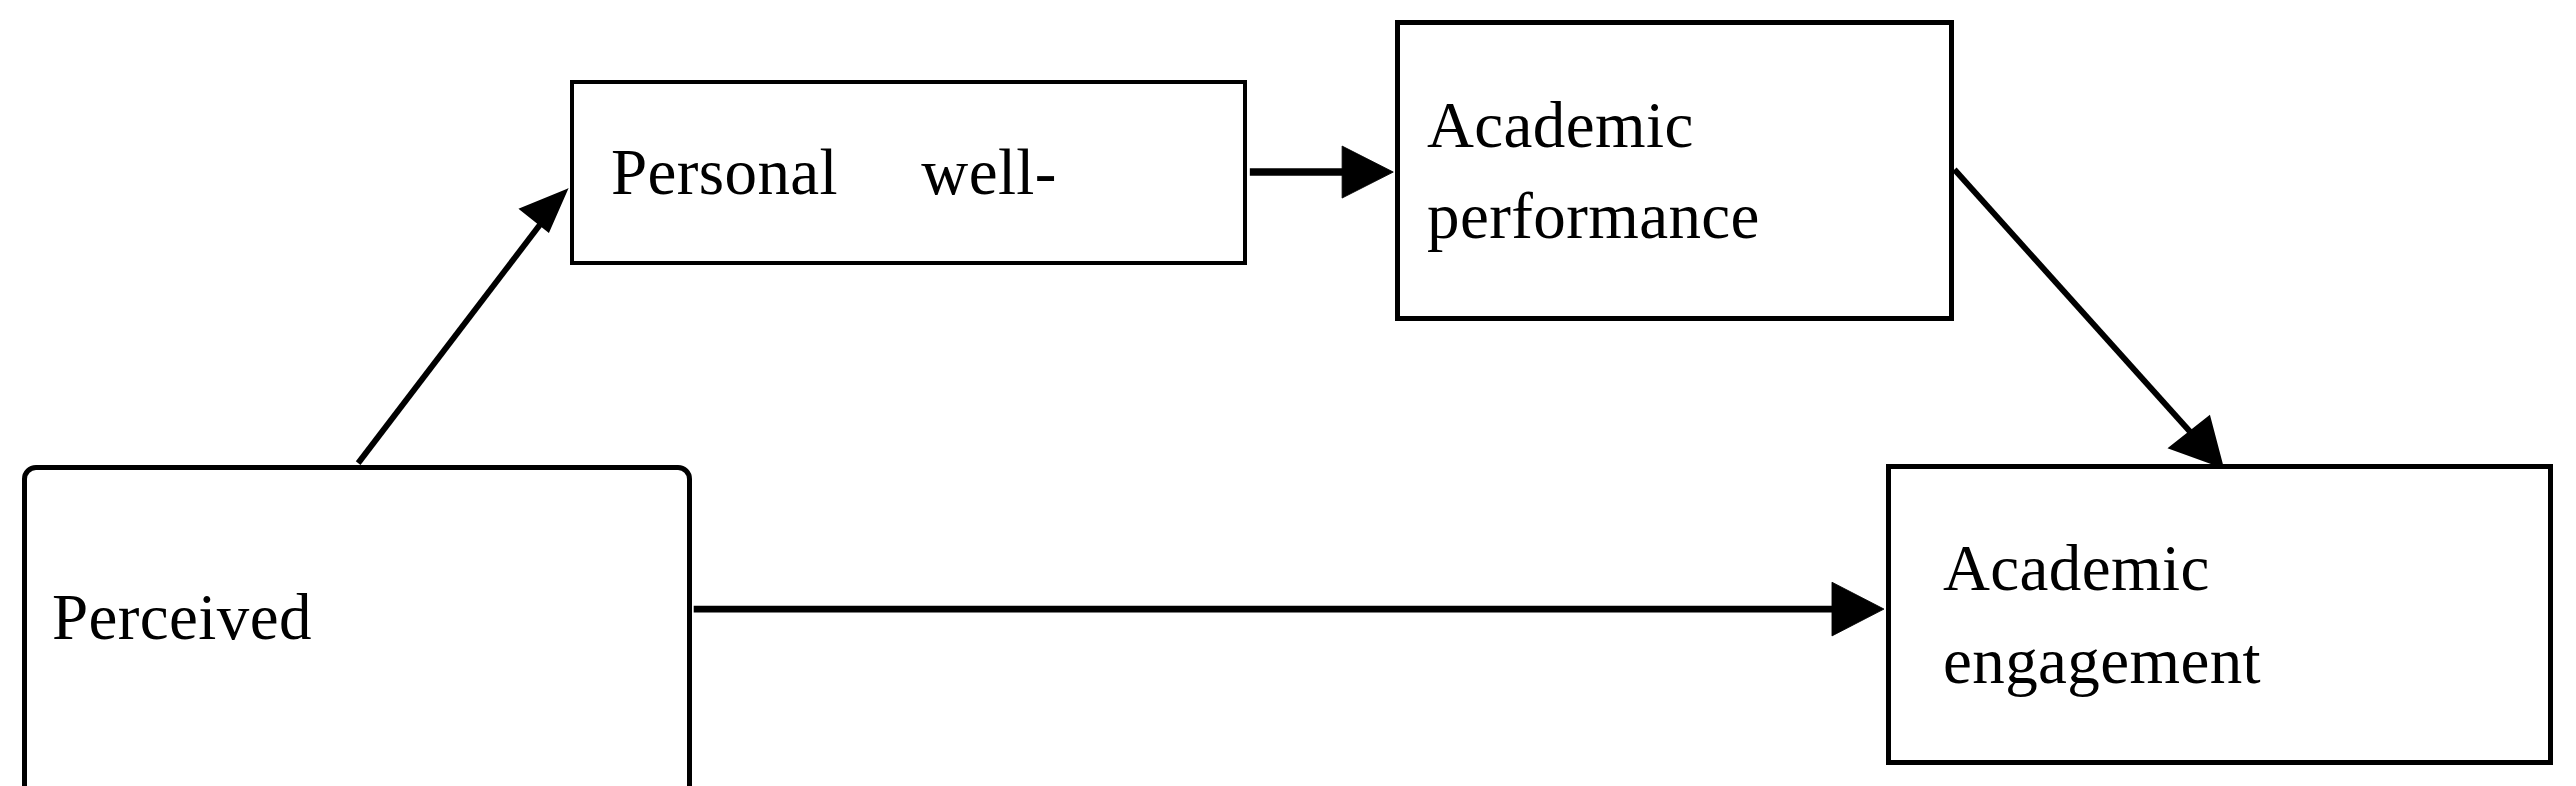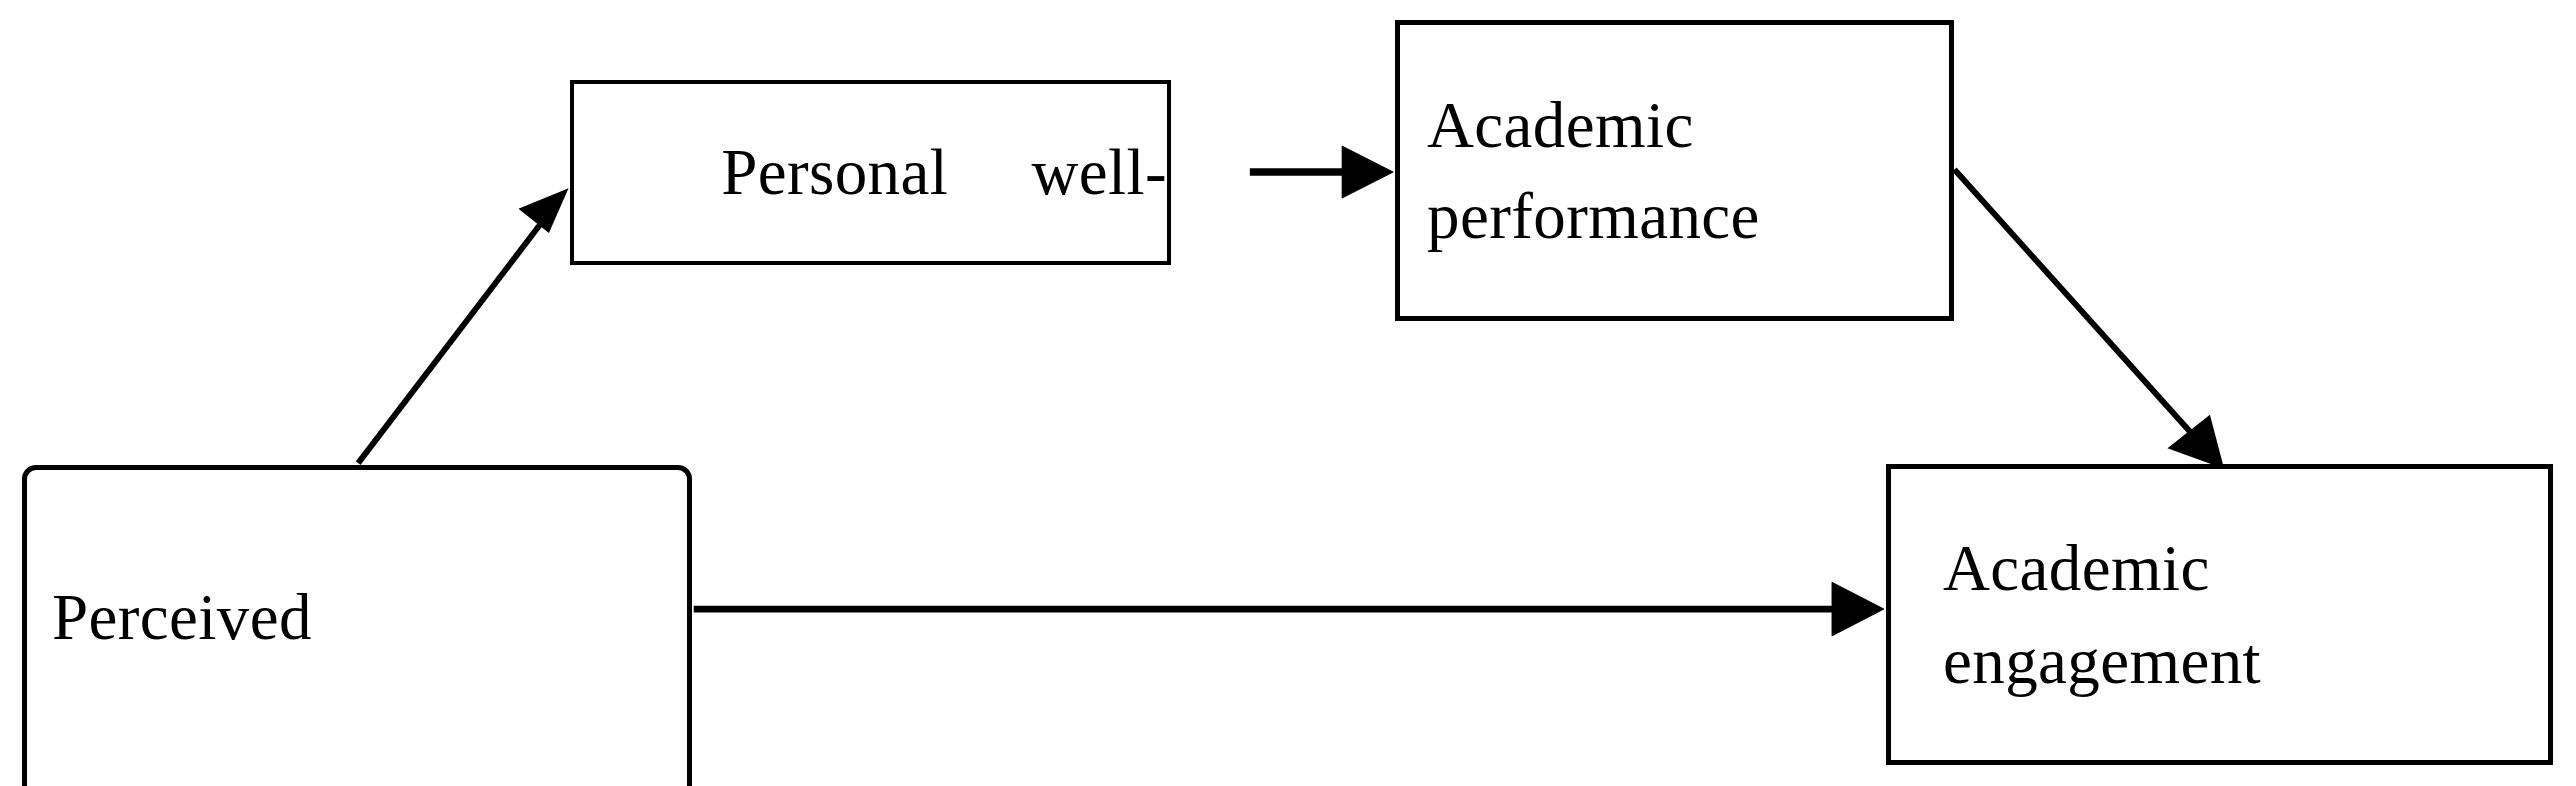--- a/index.html
+++ b/index.html
@@ -39,23 +39,22 @@
     display: block;
     color: #000000;
     font-size: 65px;
     line-height: 1.02;
     white-space: pre;
     letter-spacing: 0.4px;
   }
   
   #node-wellbeing {
     left: 570px;  top: 80px;
-    width: 601px; height: 185px;
+    width: 677px; height: 185px;
     border-width: 4.2px;
-    align-items: flex-end;
   }
   #node-wellbeing .node-line {
     padding-left: 37px;
   }
   #node-engagement {
     left: 1395px; top: 20px;
     width: 559px; height: 301px;
   }
   #node-engagement .node-line {
     padding-left: 27px;

